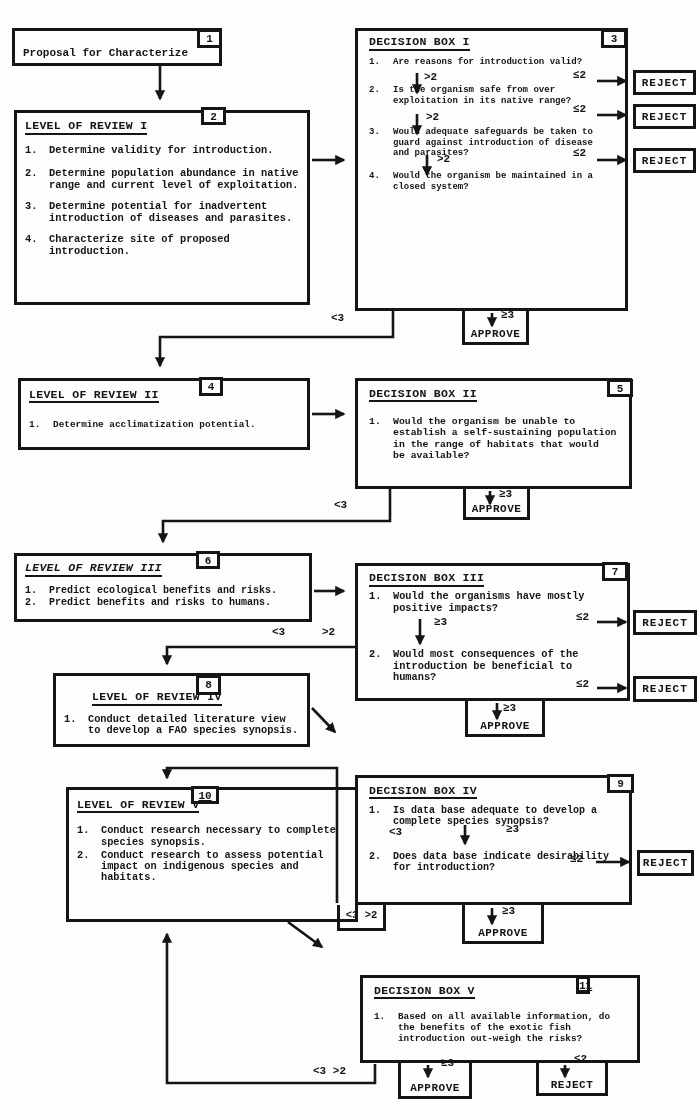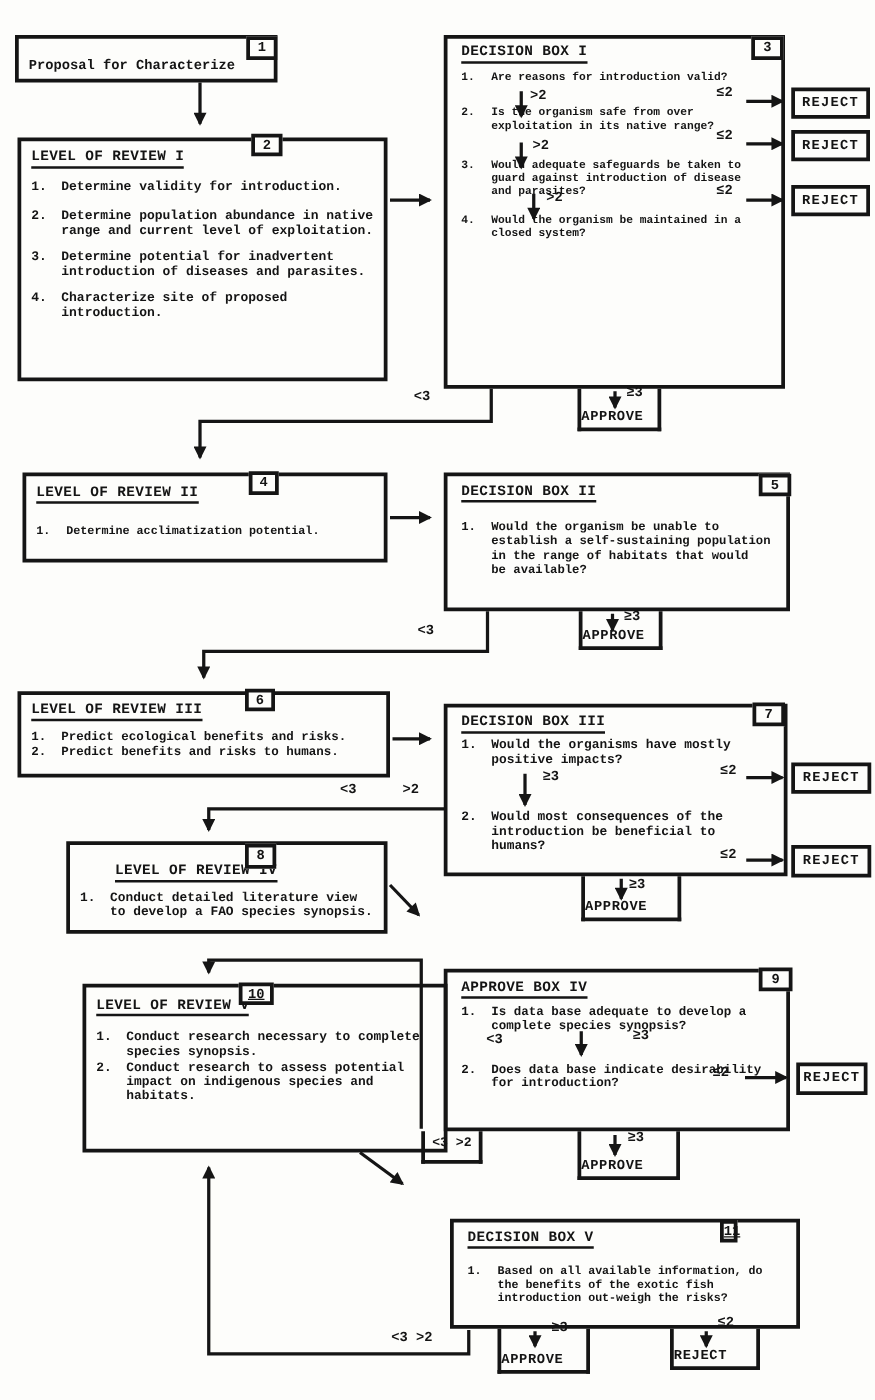--- a/index.html
+++ b/index.html
@@ -12,21 +12,21 @@
   .btitle{display:inline-block;font-size:11.5px;letter-spacing:.3px;border-bottom:2px solid #151515;
           padding-bottom:1px;white-space:nowrap;}
   .item,.q{display:flex;align-items:flex-start;}
   .n{flex:none;width:24px;}
   .t{white-space:pre-line;}
   .q{position:absolute;}
   .flow{padding:5px 8px;}
   .tab{position:absolute;border:3px solid #151515;border-top:none;box-sizing:border-box;z-index:3;}
   .sidetab{position:absolute;border:3px solid #151515;box-sizing:border-box;z-index:3;
            font-size:11px;display:flex;align-items:center;justify-content:center;letter-spacing:1px;}
-  .tabword{position:absolute;left:0;right:0;bottom:2px;text-align:left;font-size:11px;letter-spacing:.5px;}
+  .tabword{position:absolute;left:0;right:0;bottom:2px;text-align:center;font-size:11px;letter-spacing:.5px;}
   .lbl{position:absolute;font-size:11px;line-height:11px;z-index:5;white-space:nowrap;}
 </style>
 </head>
 <body>
 
 <div class="stage">
 
   <svg class="wires" width="700" height="1120" viewBox="0 0 700 1120">
     <defs>
       <marker id="ah" viewBox="0 0 10 10" refX="8.5" refY="5" markerWidth="4.2" markerHeight="4" orient="auto-start-reverse">
@@ -144,21 +144,21 @@
 in the range of habitats that would
 be available?</span>
       </div>
   </div>
   <div class="tag" style="left:607px;top:379px;width:26px;height:18px;">5</div>
   <div class="tab" style="left:463px;top:489px;width:67px;height:31px;">
     <div class="tabword">APPROVE</div>
   </div>
 
   <div class="box flow" style="left:14px;top:553px;width:298px;height:69px;font-size:10px;line-height:12px;">
-    <div class="btitle" style="margin:1px 0 8px 0;">LEVEL OF REVIEW III</div>
+    <div class="btitle" style="margin:1px 0 8px 0;font-style:italic;">LEVEL OF REVIEW III</div>
     <div class="item">
       <span class="n">1.</span>
       <span class="t">Predict ecological benefits and risks.</span>
       </div>
     <div class="item">
       <span class="n">2.</span>
       <span class="t">Predict benefits and risks to humans.</span>
       </div>
   </div>
   <div class="tag" style="left:196px;top:551px;width:24px;height:18px;">6</div>
@@ -188,21 +188,21 @@
     <div class="btitle" style="margin:10px 0 8px 28px;">LEVEL OF REVIEW IV</div>
     <div class="item">
       <span class="n">1.</span>
       <span class="t">Conduct detailed literature view
 to develop a FAO species synopsis.</span>
       </div>
   </div>
   <div class="tag" style="left:196px;top:675px;width:25px;height:20px;">8</div>
 
   <div class="box" style="left:355px;top:775px;width:277px;height:130px;font-size:10px;line-height:11.4px;">
-    <div class="btitle" style="position:absolute;left:11px;top:7px;">APPROVE BOX IV</div>
+    <div class="btitle" style="position:absolute;left:11px;top:7px;">DECISION BOX IV</div>
     <div class="q" style="left:11px;top:27px;">
       <span class="n">1.</span>
       <span class="t">Is data base adequate to develop a
 complete species synopsis?</span>
       </div>
     <div class="q" style="left:11px;top:73px;">
       <span class="n">2.</span>
       <span class="t">Does data base indicate desirability
 for introduction?</span>
       </div>

